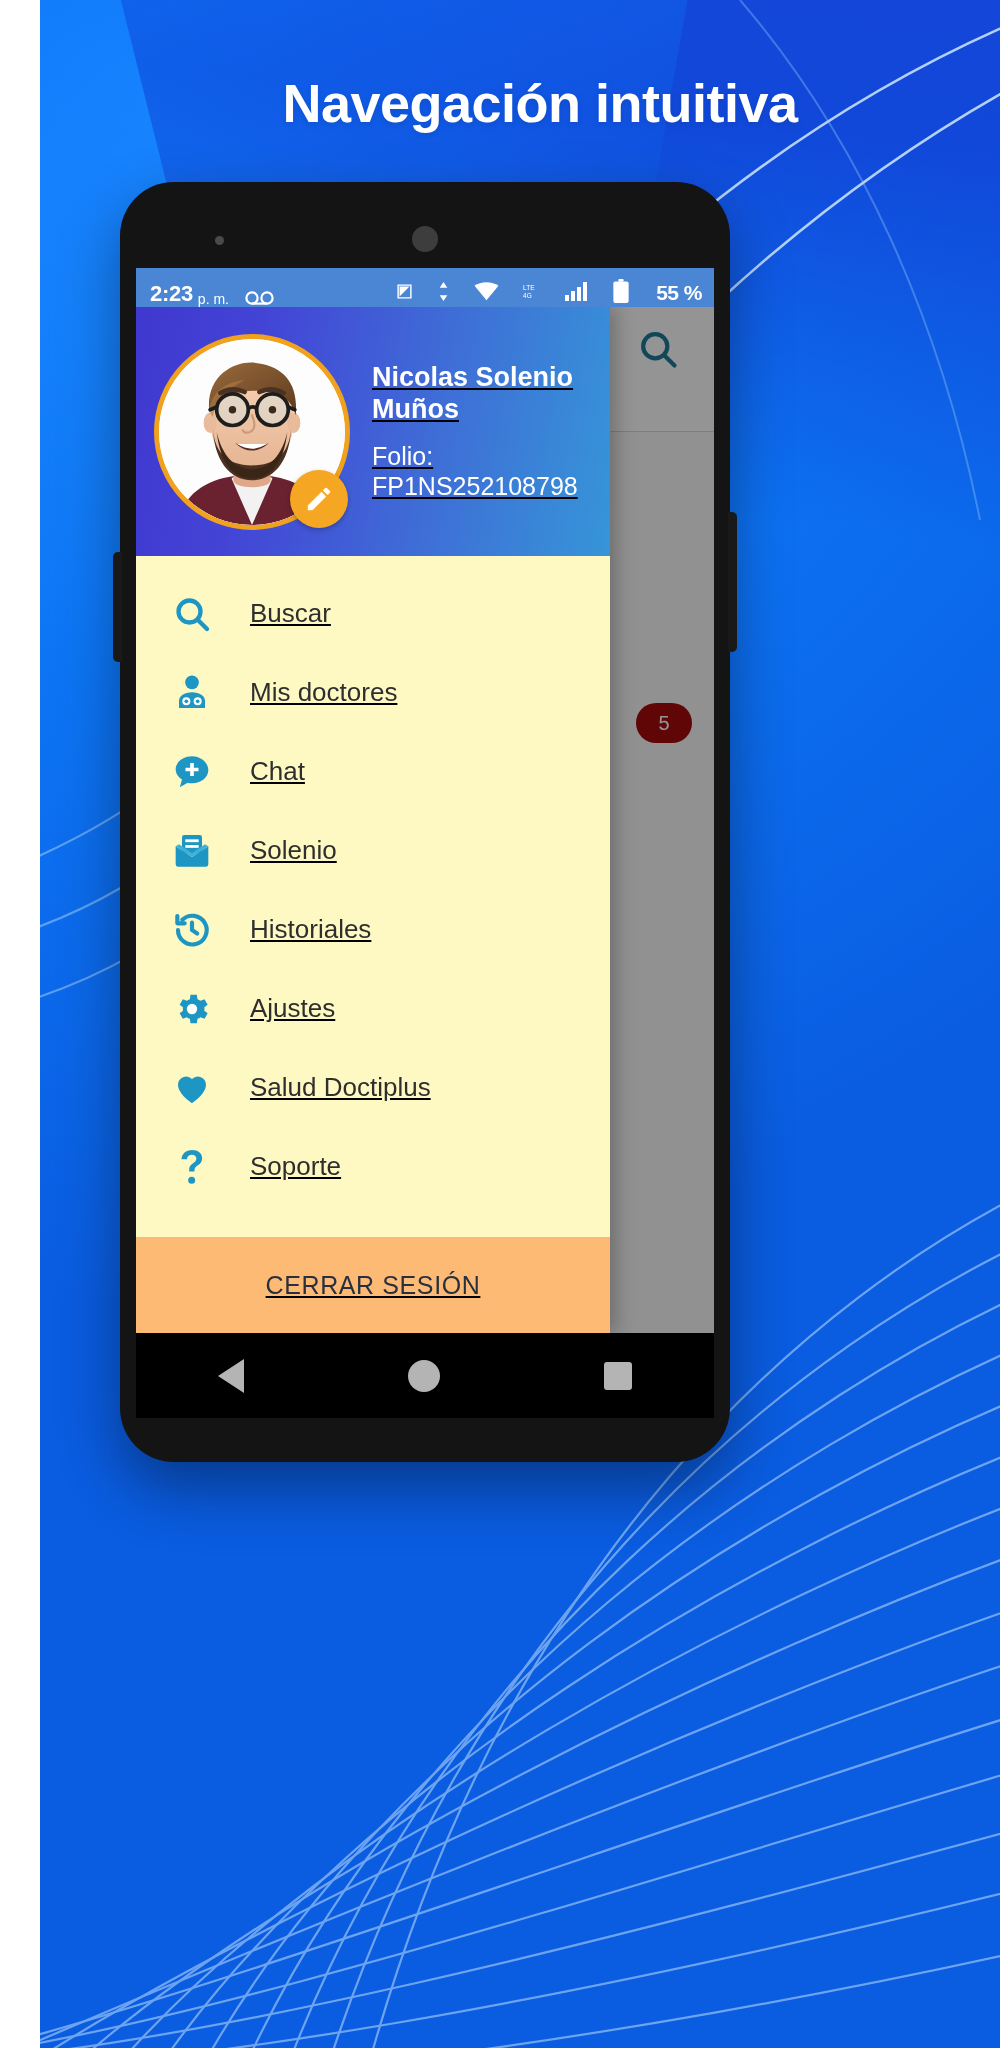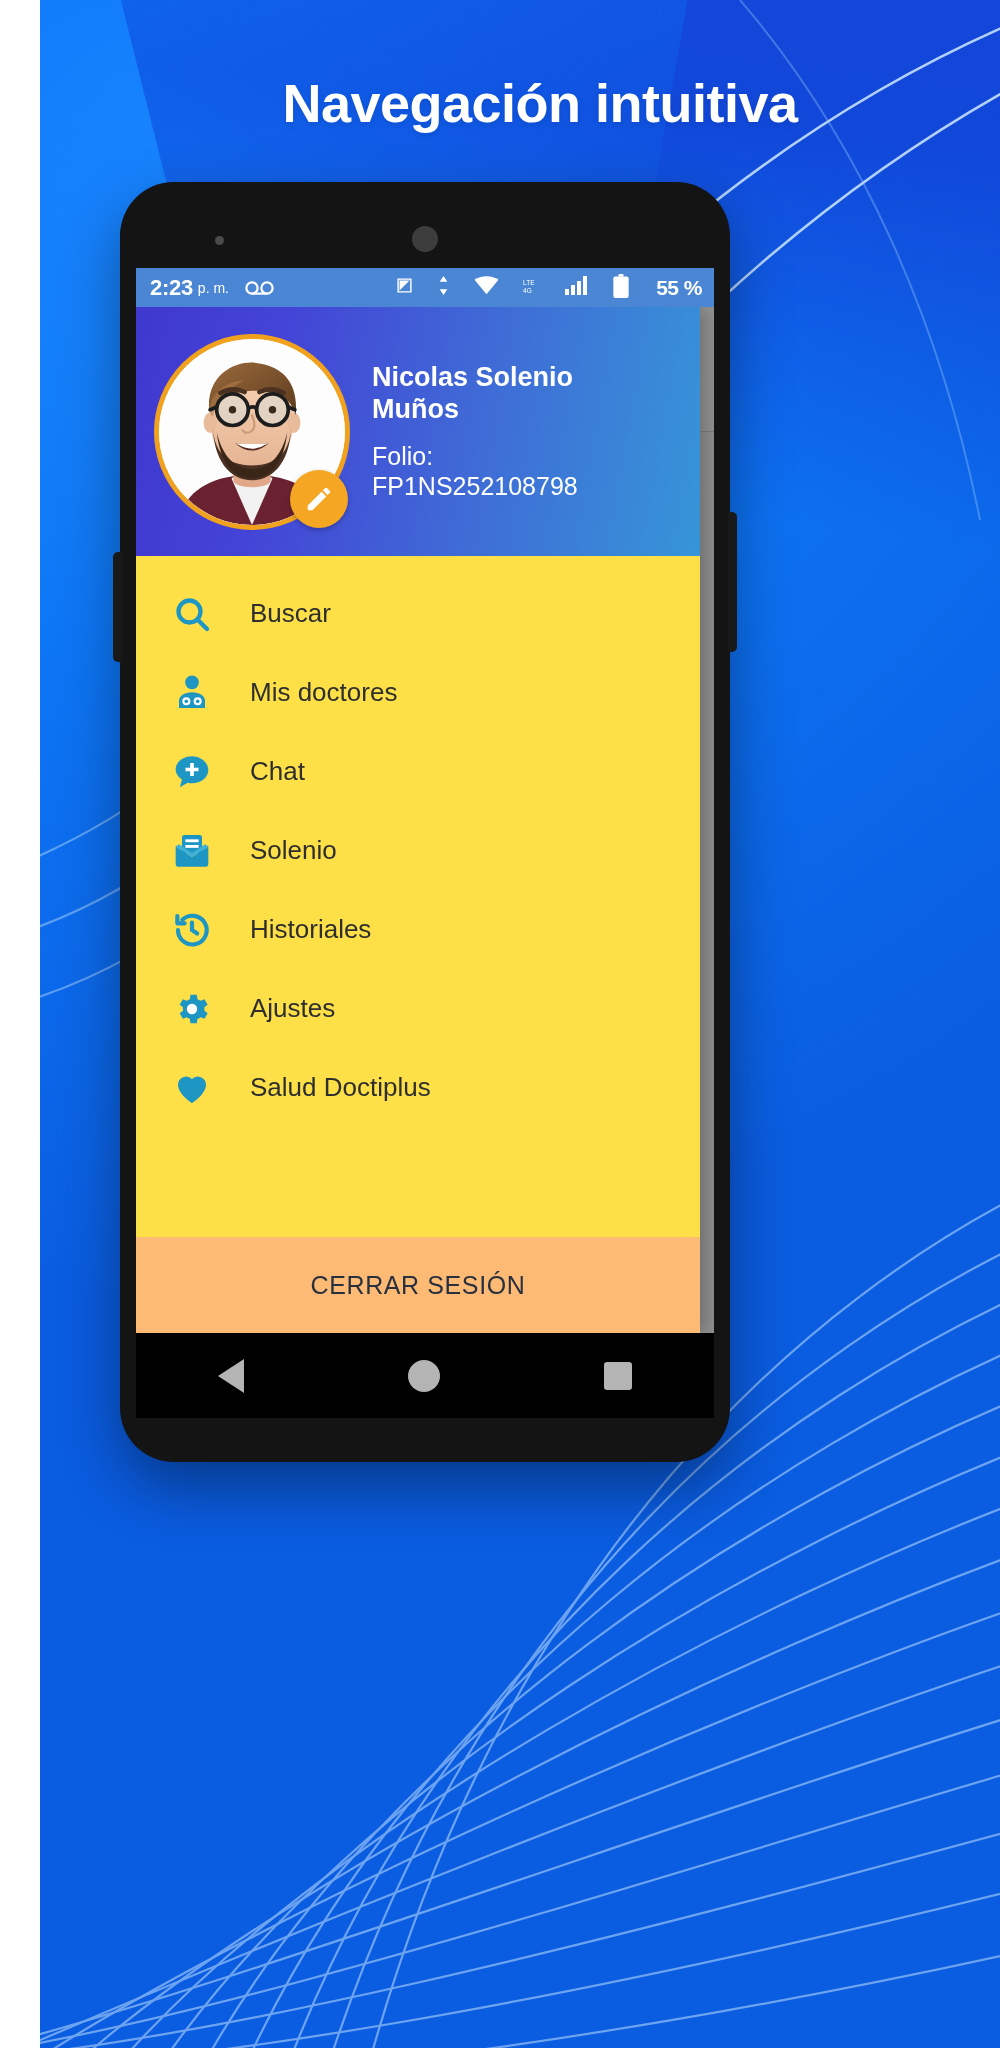--- a/index.html
+++ b/index.html
@@ -117,21 +117,21 @@
     overflow: hidden;
   }
 
   
   .statusbar {
     position: absolute;
     top: 0; left: 0; right: 0;
     height: 39px;
     background: #4a86d4;
     display: flex;
-    align-items: center;
+    align-items: flex-end;
     padding: 0 12px 0 14px;
     color: #ffffff;
     z-index: 4;
   }
   .sb-time { font-size: 22px; font-weight: bold; letter-spacing: -.3px; }
   .sb-ampm { font-size: 14px; font-weight: normal; margin-left: 5px; }
   .sb-vm { margin-left: 16px; display: flex; align-items: center; }
   .sb-spacer { flex: 1; }
   .sb-icons { display: flex; align-items: center; gap: 24px; }
   .sb-batt-text { font-size: 21px; font-weight: bold; margin-left: 3px; letter-spacing: -.5px; }
@@ -184,27 +184,28 @@
     position: absolute;
     inset: 39px 0 0 0;
     background: rgba(0,0,0,.42);
     z-index: 2;
   }
 
   
   .drawer {
     position: absolute;
     top: 39px; left: 0;
-    width: 564px;
+    width: 474px;
     bottom: 0;
     background: #ffffff;
     z-index: 3;
     display: flex;
     flex-direction: column;
     box-shadow: 6px 0 18px rgba(0,0,0,.25);
+    text-decoration: underline;
   }
 
   .drawer-header {
     height: 249px;
     background: linear-gradient(100deg, #4038cf 0%, #4344d6 25%, #3f6bd6 60%, #3695d8 100%);
     position: relative;
     display: flex;
     align-items: center;
     padding-left: 18px;
     flex: 0 0 auto;
@@ -248,21 +249,21 @@
   .profile-folio {
     margin-top: 16px;
     font-size: 25px;
     line-height: 1.2;
     font-weight: normal;
   }
 
   .menu {
     flex: 1;
     padding-top: 18px;
-    background: #fde047;
+    background: #fef9c3;
     overflow: hidden;
   }
   .menu-item {
     display: flex;
     align-items: center;
     height: 79px;
     padding-left: 30px;
   }
   .menu-icon {
     width: 52px;
@@ -533,20 +534,29 @@
 
           <div class="menu-item">
             <span class="menu-icon">
               <svg width="40" height="40" viewBox="0 0 24 24" fill="#1d96c4">
                 <path d="M12 21s-8.4-5.3-8.4-11A4.9 4.9 0 0 1 12 6.6a4.9 4.9 0 0 1 8.4 3.4C20.4 15.7 12 21 12 21z"></path>
               </svg>
             </span>
             <span class="menu-label">Salud Doctiplus</span>
           </div>
 
+          <div class="menu-item">
+            <span class="menu-icon">
+              <svg width="40" height="40" viewBox="0 0 24 24" fill="#1d96c4">
+                <path d="M12 1.8c-3.5 0-6.2 2.2-6.3 5.6h3.3c0-1.7 1.2-2.7 2.9-2.7 1.6 0 2.7.9 2.7 2.2 0 1.1-.5 1.8-2 2.9-1.7 1.2-2.4 2.3-2.3 4.1v.8h3.2v-.7c0-1.3.5-2 2-3 1.7-1.2 2.6-2.5 2.6-4.3 0-3-2.5-4.9-6.1-4.9z"></path>
+                <circle cx="11.8" cy="20" r="2.1"></circle>
+              </svg>
+            </span>
+            <span class="menu-label">Soporte</span>
+          </div>
 
         </div>
 
         <div class="logout">CERRAR SESIÓN</div>
       </div>
 
       <div class="statusbar">
         <span class="sb-time">2:23</span>
         <span class="sb-ampm">p. m.</span>
         <span class="sb-vm">

